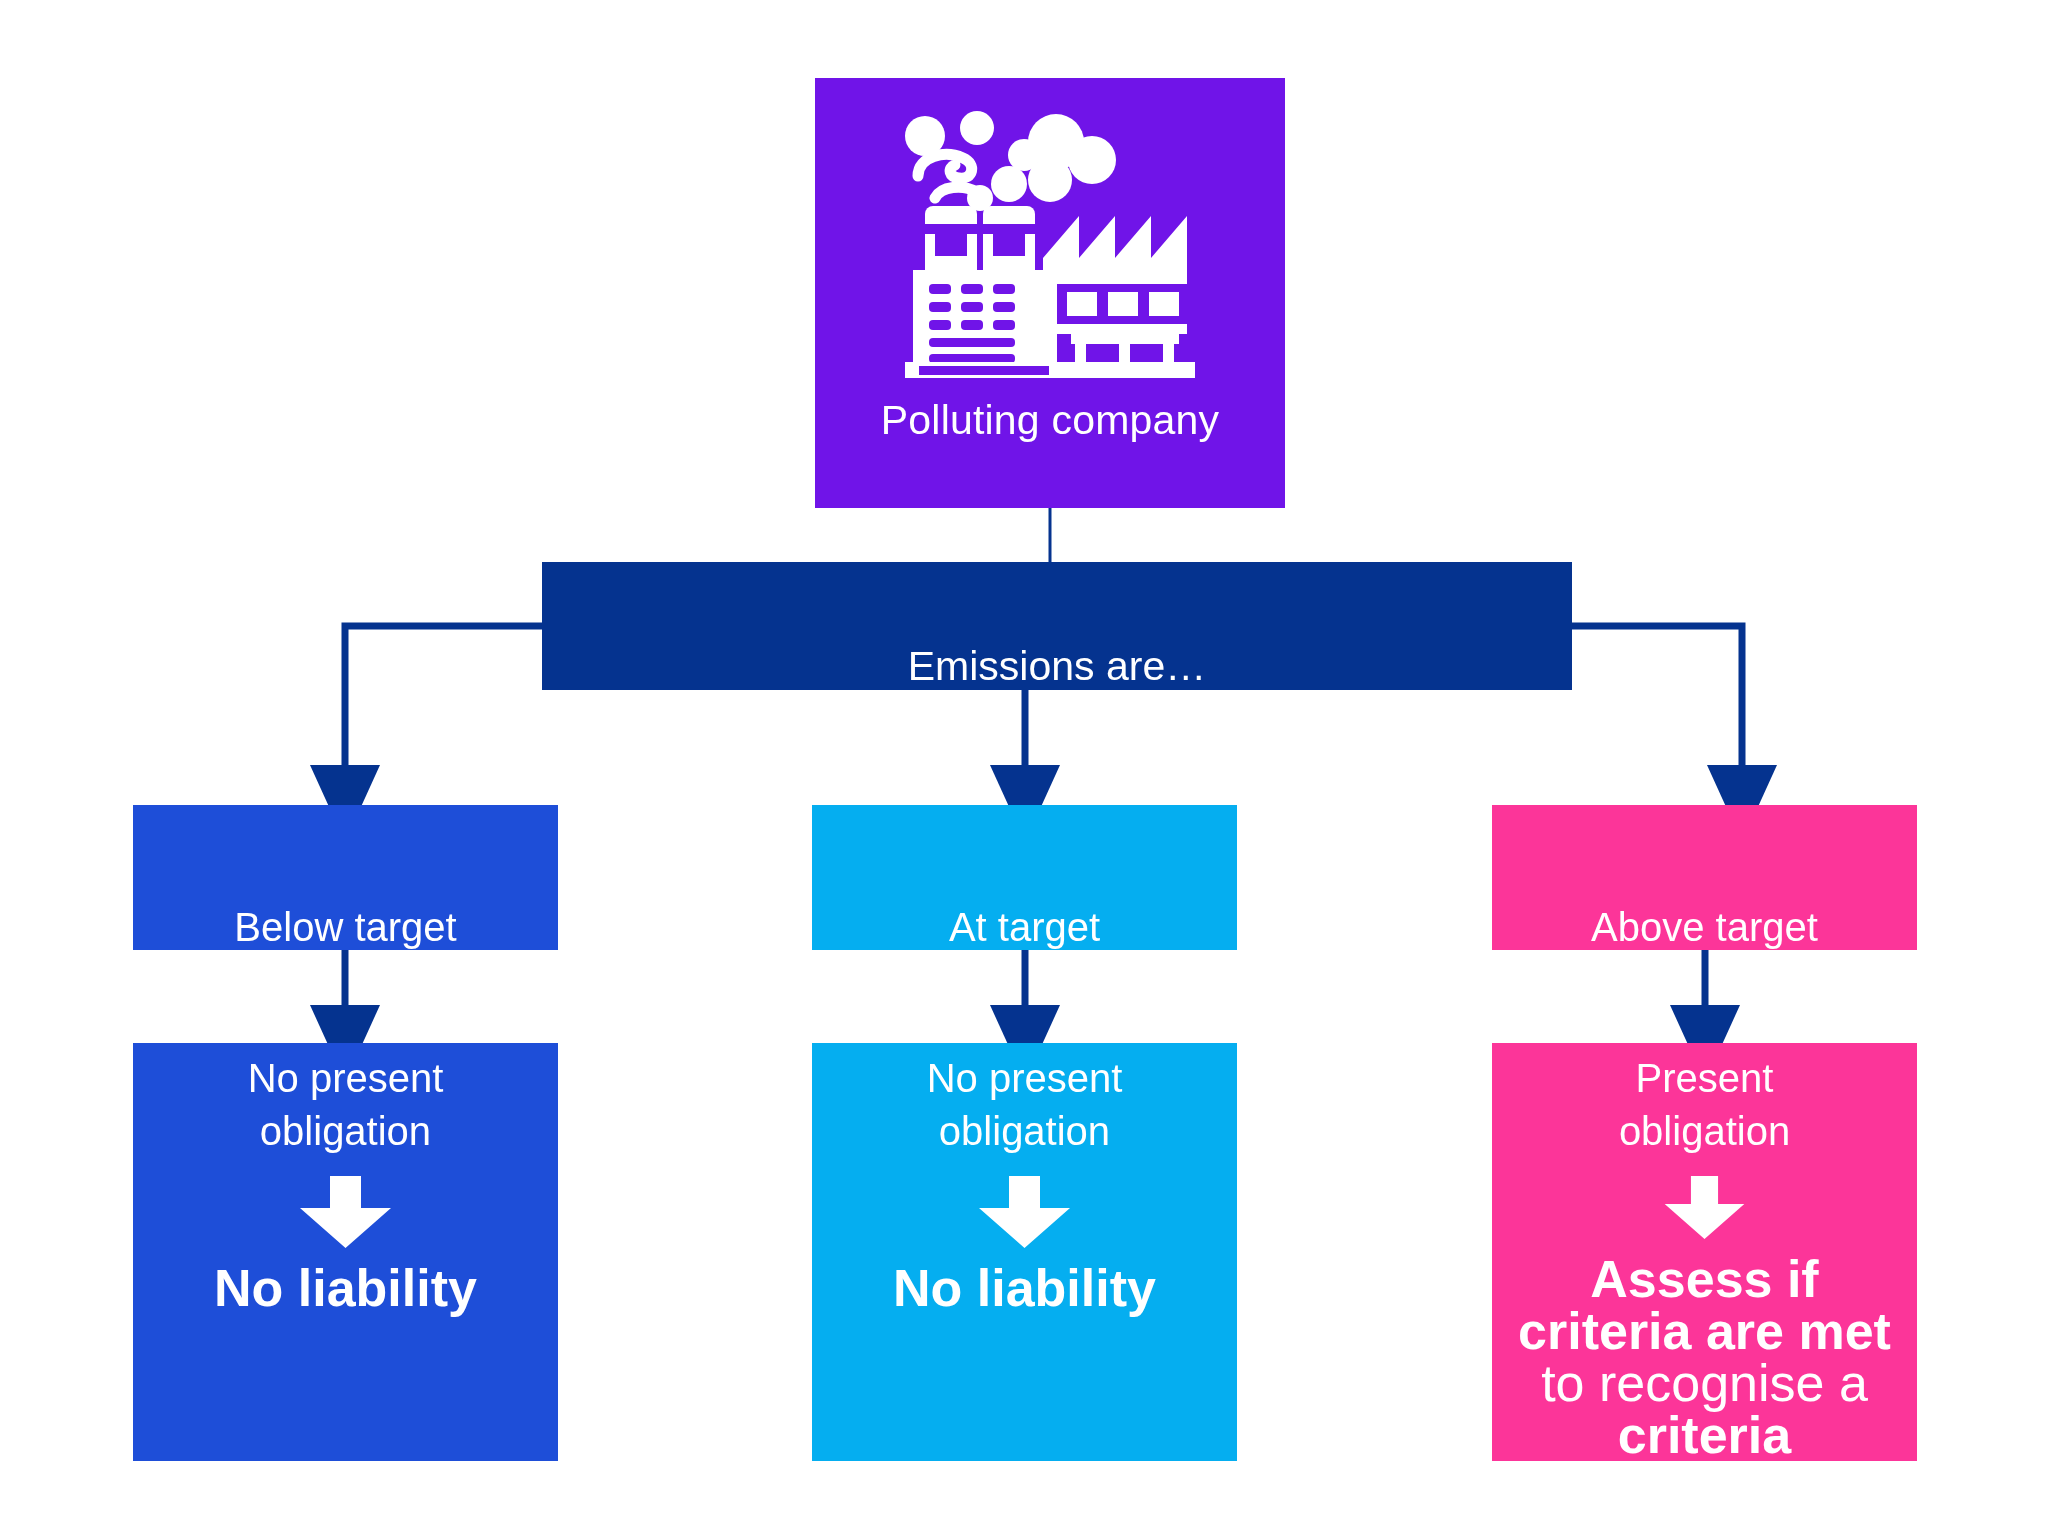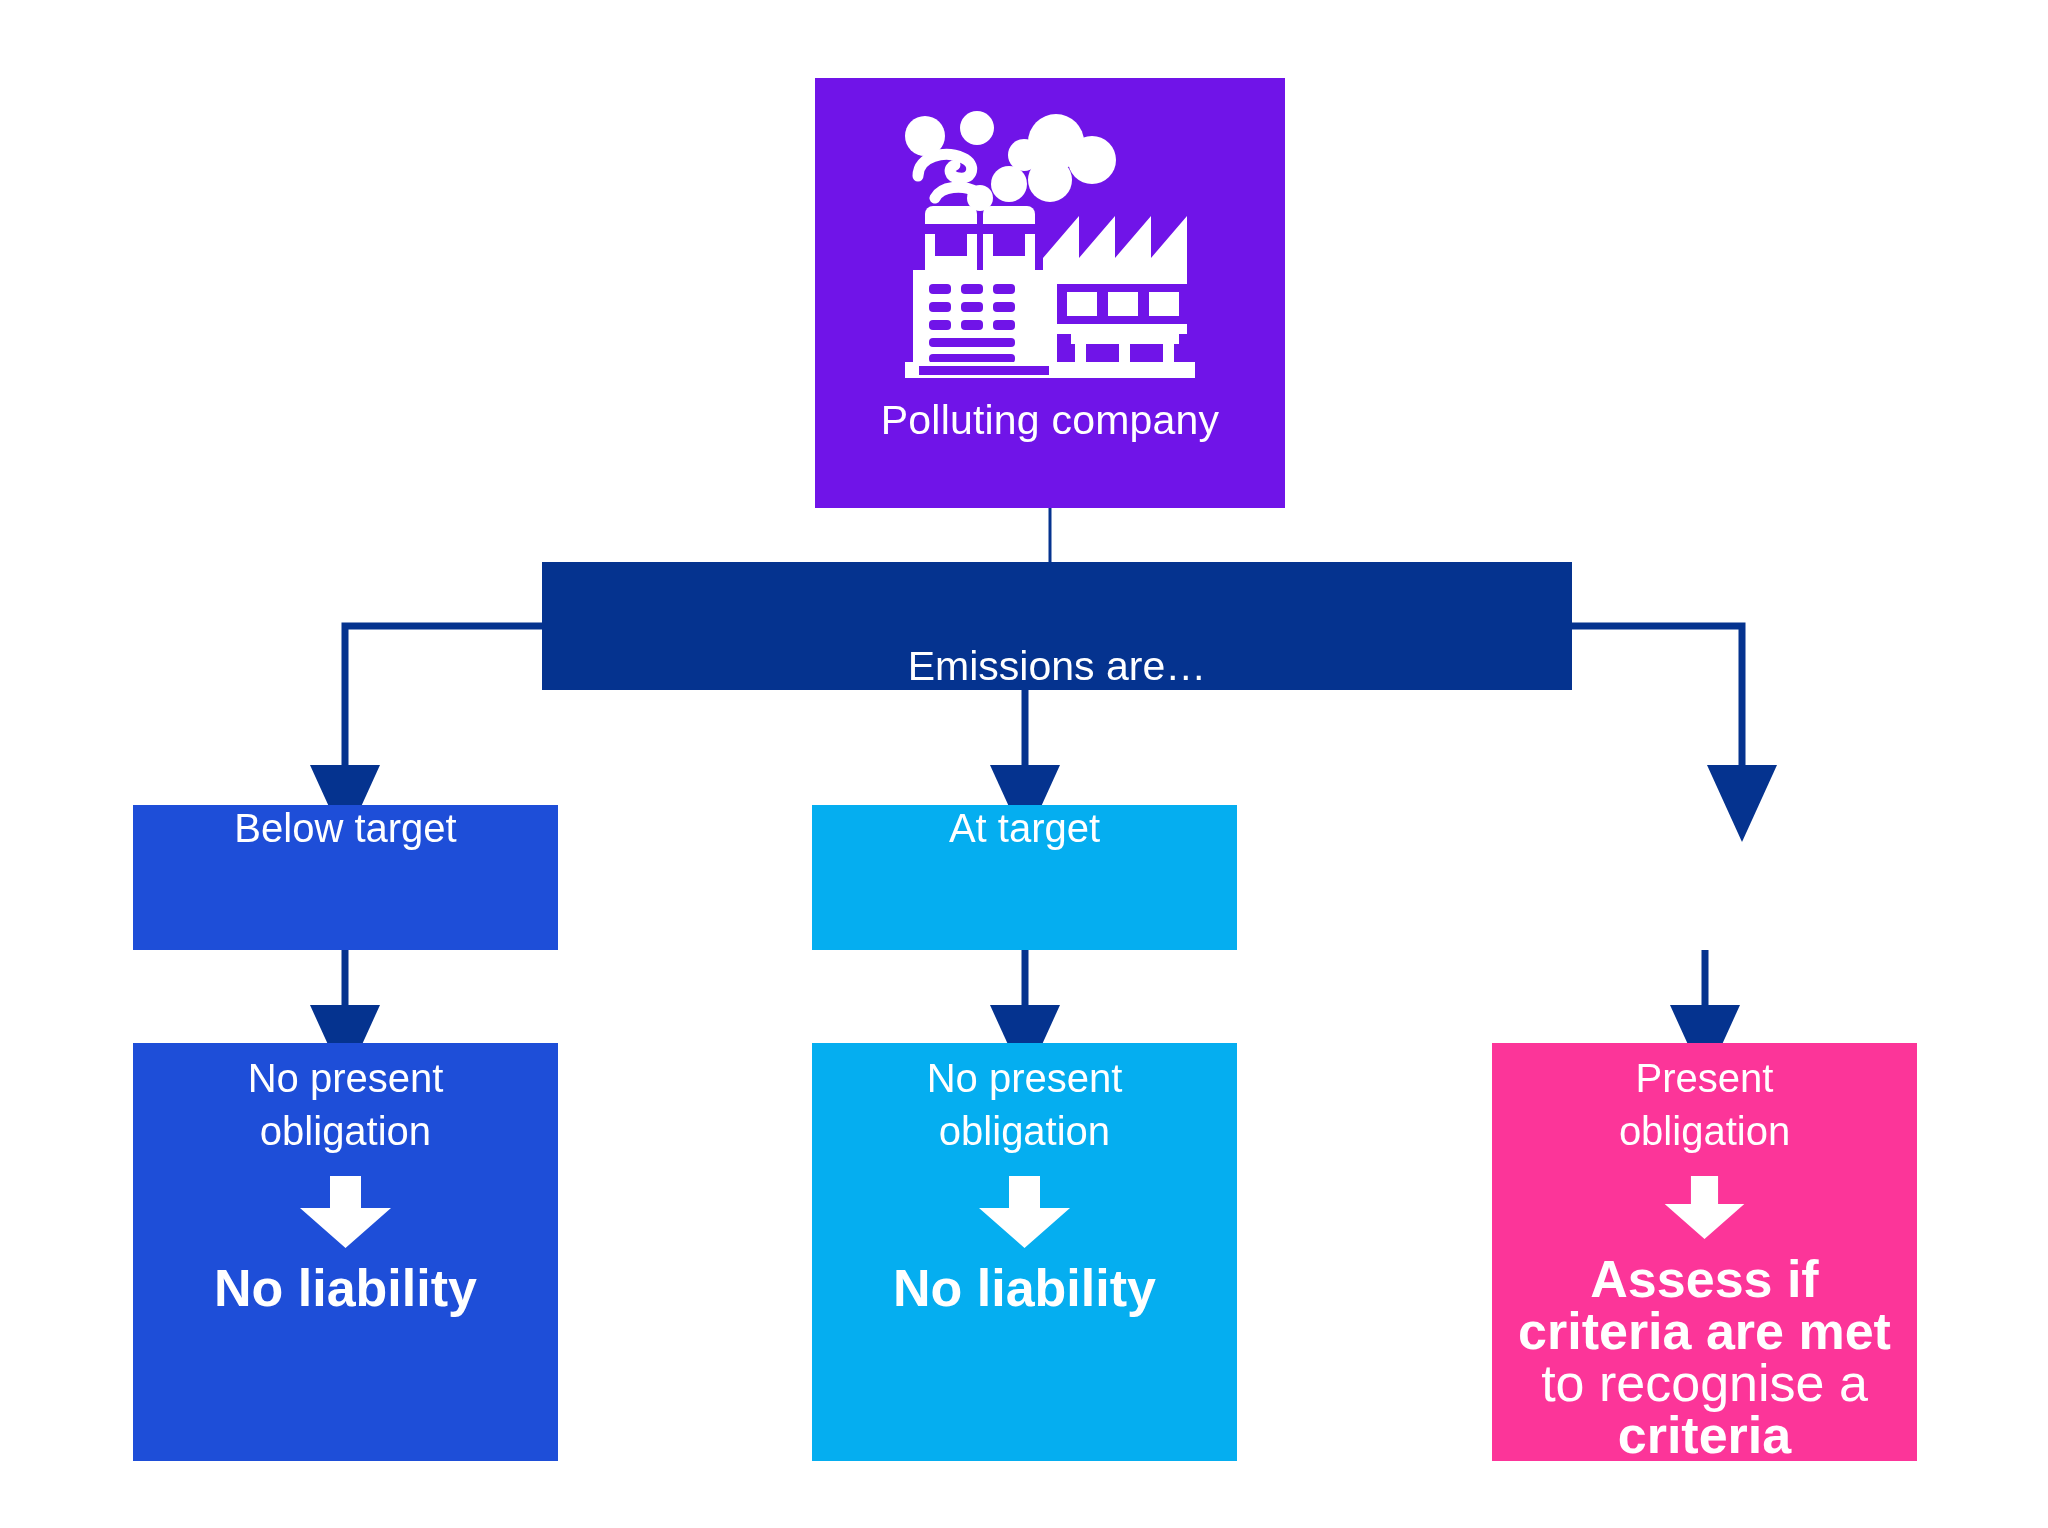--- a/index.html
+++ b/index.html
@@ -66,21 +66,21 @@
     font-size: 41px;
     line-height: 48px;
     font-weight: 400;
   }
 
   
   .branch-box {
     top: 805px;
     width: 425px;
     height: 145px;
-    justify-content: flex-start;
+    justify-content: flex-end;
   }
   .branch-label {
     font-size: 40px;
     line-height: 46px;
     font-weight: 400;
   }
 
   
   .outcome-box {
     top: 1043px;
@@ -220,20 +220,23 @@
   </div>
 
   <div class="node branch-box col-0 c-blue">
     <div class="branch-label">Below target</div>
   </div>
 
   <div class="node branch-box col-1 c-cyan">
     <div class="branch-label">At target</div>
   </div>
 
+  <div class="node branch-box col-2 c-pink">
+    <div class="branch-label">Above target</div>
+  </div>
 
   <div class="node outcome-box col-0 c-blue">
     <div class="outcome-top">
       <span>No present</span><br>
       <span>obligation</span>
     </div>
     <svg class="down-arrow" width="95" height="72" viewBox="0 0 95 72" xmlns="http://www.w3.org/2000/svg">
       <path d="M32 0 h31 v32 h30 L47.5 72 L2 32 h30 z" fill="#ffffff"></path>
     </svg>
     <div class="outcome-result">

